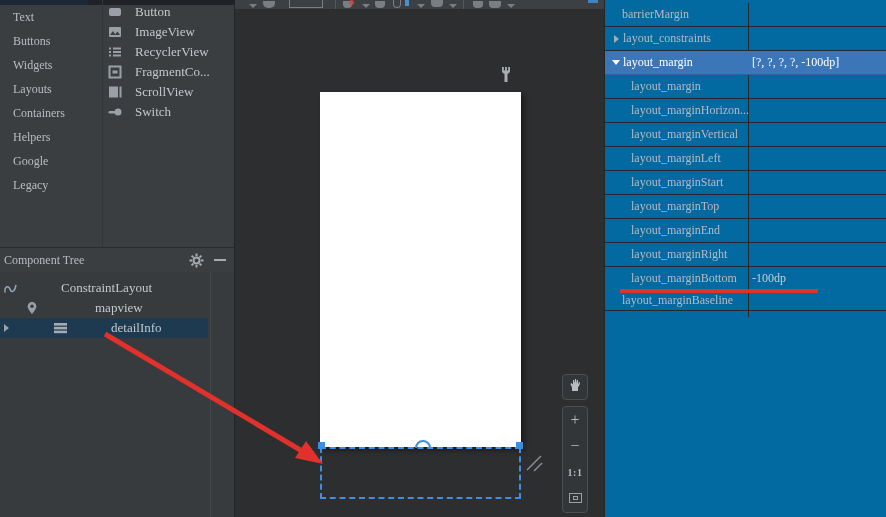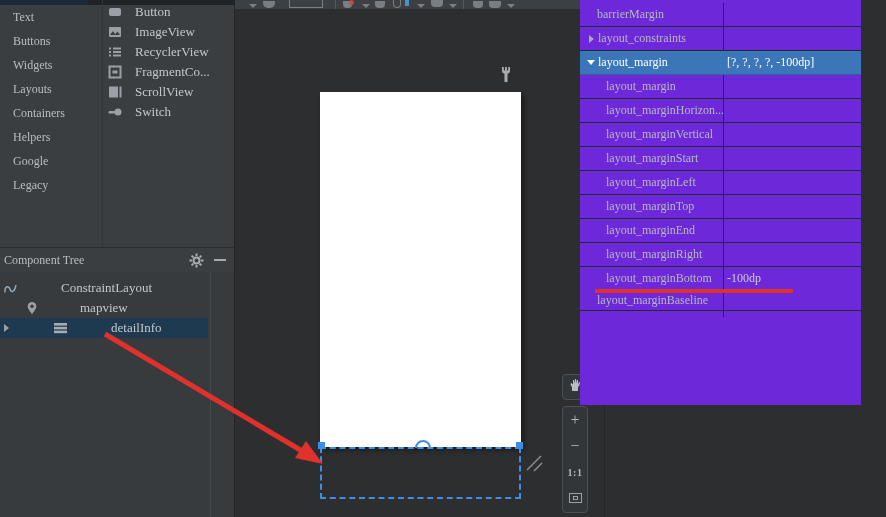--- a/index.html
+++ b/index.html
@@ -48,21 +48,21 @@
   .zoom-group{position:absolute;left:562px;top:406px;width:26px;height:107px;background:#333639;
               border:1px solid #4b4f54;border-radius:4px;display:flex;flex-direction:column;align-items:center;}
   .zg-btn{width:26px;height:26px;display:flex;align-items:center;justify-content:center;color:#b4b8bd;}
   .zg-plus,.zg-minus{font-size:16px;}
   .zg-ratio{font-size:10px;font-weight:bold;letter-spacing:.5px;}
   .fit-outer{width:13px;height:10px;border:1px solid #9aa0a6;display:flex;align-items:center;justify-content:center;}
   .fit-inner{width:5px;height:4px;border:1px solid #9aa0a6;}
   .canvas-border-r{position:absolute;left:604px;top:0;width:1px;height:517px;background:#232527;}
 
   
-  .attr-panel{position:absolute;left:580px;top:0;width:281px;height:405px;background:#6d28d9;}
+  .attr-panel{position:absolute;left:605px;top:0;width:281px;height:517px;background:#0369a1;}
   .attr-rows{position:absolute;left:0;top:3px;width:281px;}
   .attr-col-divider{position:absolute;left:143px;top:3px;width:1px;height:314px;background:#26292c;z-index:0;}
   .arow{position:relative;height:24px;border-bottom:1px solid #26292c;display:flex;align-items:center;
         font-size:12px;color:#b6bac0;z-index:1;}
   .arow .aname{white-space:nowrap;}
   .arow .aval{position:absolute;left:147px;white-space:nowrap;color:#c9cdd2;}
   .arow.parent{padding-left:17px;}
   .arow.child{padding-left:26px;}
   .arow.haschev{padding-left:5px;}
   .arow .achev{width:12px;display:flex;justify-content:center;margin-right:1px;}
@@ -194,21 +194,21 @@
       </span>
       <span style="margin-left:2px;">ConstraintLayout</span>
     </div>
     <div class="tree-row" style="top:298px;left:0;">
       <span style="width:14px;display:flex;justify-content:center;margin-left:25px;">
         <svg width="12" height="14">
             <path d="M6,1 C3.5,1 1.7,2.9 1.7,5.3 C1.7,8.4 6,13 6,13 S10.3,8.4 10.3,5.3 C10.3,2.9 8.5,1 6,1 Z" fill="#9aa0a6"></path>
         <circle cx="6" cy="5.2" r="1.7" fill="#373b3d"></circle>
           </svg>
       </span>
-      <span style="margin-left:1px;">mapview</span>
+      <span style="margin-left:16px;">mapview</span>
     </div>
     <div class="tree-row selected" style="top:318px;left:0;">
       <span style="margin-left:4px;" class="chev-right"></span>
       <span style="width:14px;display:flex;justify-content:center;margin-left:4px;">
         <svg width="13" height="12">
             <g fill="#a5abb1">
               <rect x="0" y="1" width="13" height="2.6"></rect>
               <rect x="0" y="4.8" width="13" height="2.6"></rect>
               <rect x="0" y="8.6" width="13" height="2.6"></rect>
             </g>
@@ -294,24 +294,24 @@
       <div class="arow child">
         <span class="aname">layout_margin</span>
       </div>
       <div class="arow child">
         <span class="aname">layout_marginHorizon...</span>
       </div>
       <div class="arow child">
         <span class="aname">layout_marginVertical</span>
       </div>
       <div class="arow child">
+        <span class="aname">layout_marginLeft</span>
+      </div>
+      <div class="arow child">
         <span class="aname">layout_marginStart</span>
-      </div>
-      <div class="arow child">
-        <span class="aname">layout_marginLeft</span>
       </div>
       <div class="arow child">
         <span class="aname">layout_marginTop</span>
       </div>
       <div class="arow child">
         <span class="aname">layout_marginEnd</span>
       </div>
       <div class="arow child">
         <span class="aname">layout_marginRight</span>
       </div>

